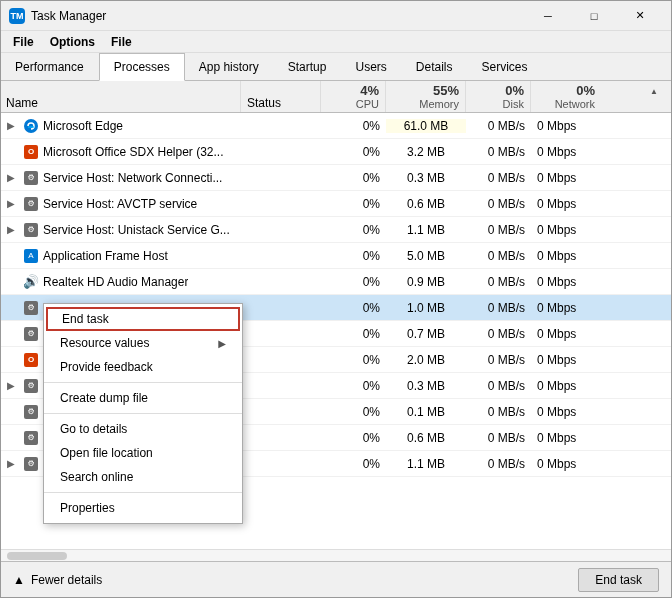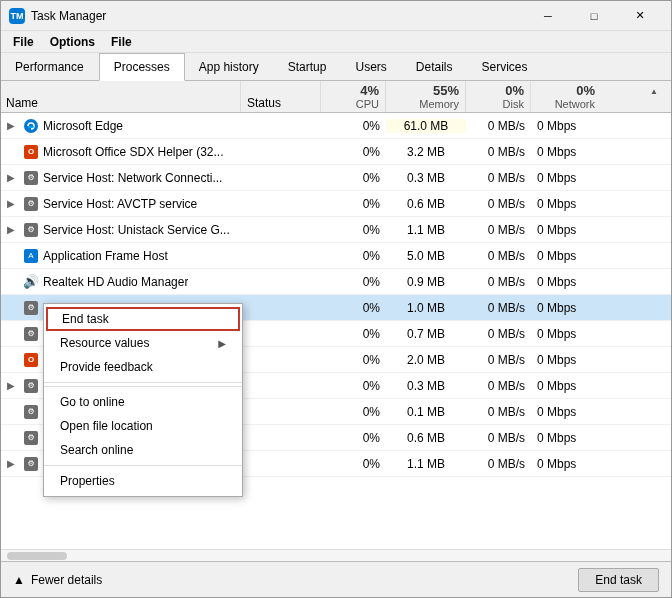--- a/index.html
+++ b/index.html
@@ -561,23 +561,26 @@
           <span>End task</span>
         </div>
         <div class="ctx-item">
           <span>Resource values</span>
           <span class="ctx-arrow">▶</span>
         </div>
         <div class="ctx-item">
           <span>Provide feedback</span>
         </div>
         <div class="ctx-separator"></div>
+        <div class="ctx-item">
+          <span>Create dump file</span>
+        </div>
         <div class="ctx-separator"></div>
         <div class="ctx-item">
-          <span>Go to online</span>
+          <span>Go to details</span>
         </div>
         <div class="ctx-item">
           <span>Open file location</span>
         </div>
         <div class="ctx-item">
           <span>Search online</span>
         </div>
         <div class="ctx-separator"></div>
         <div class="ctx-item">
           <span>Properties</span>

